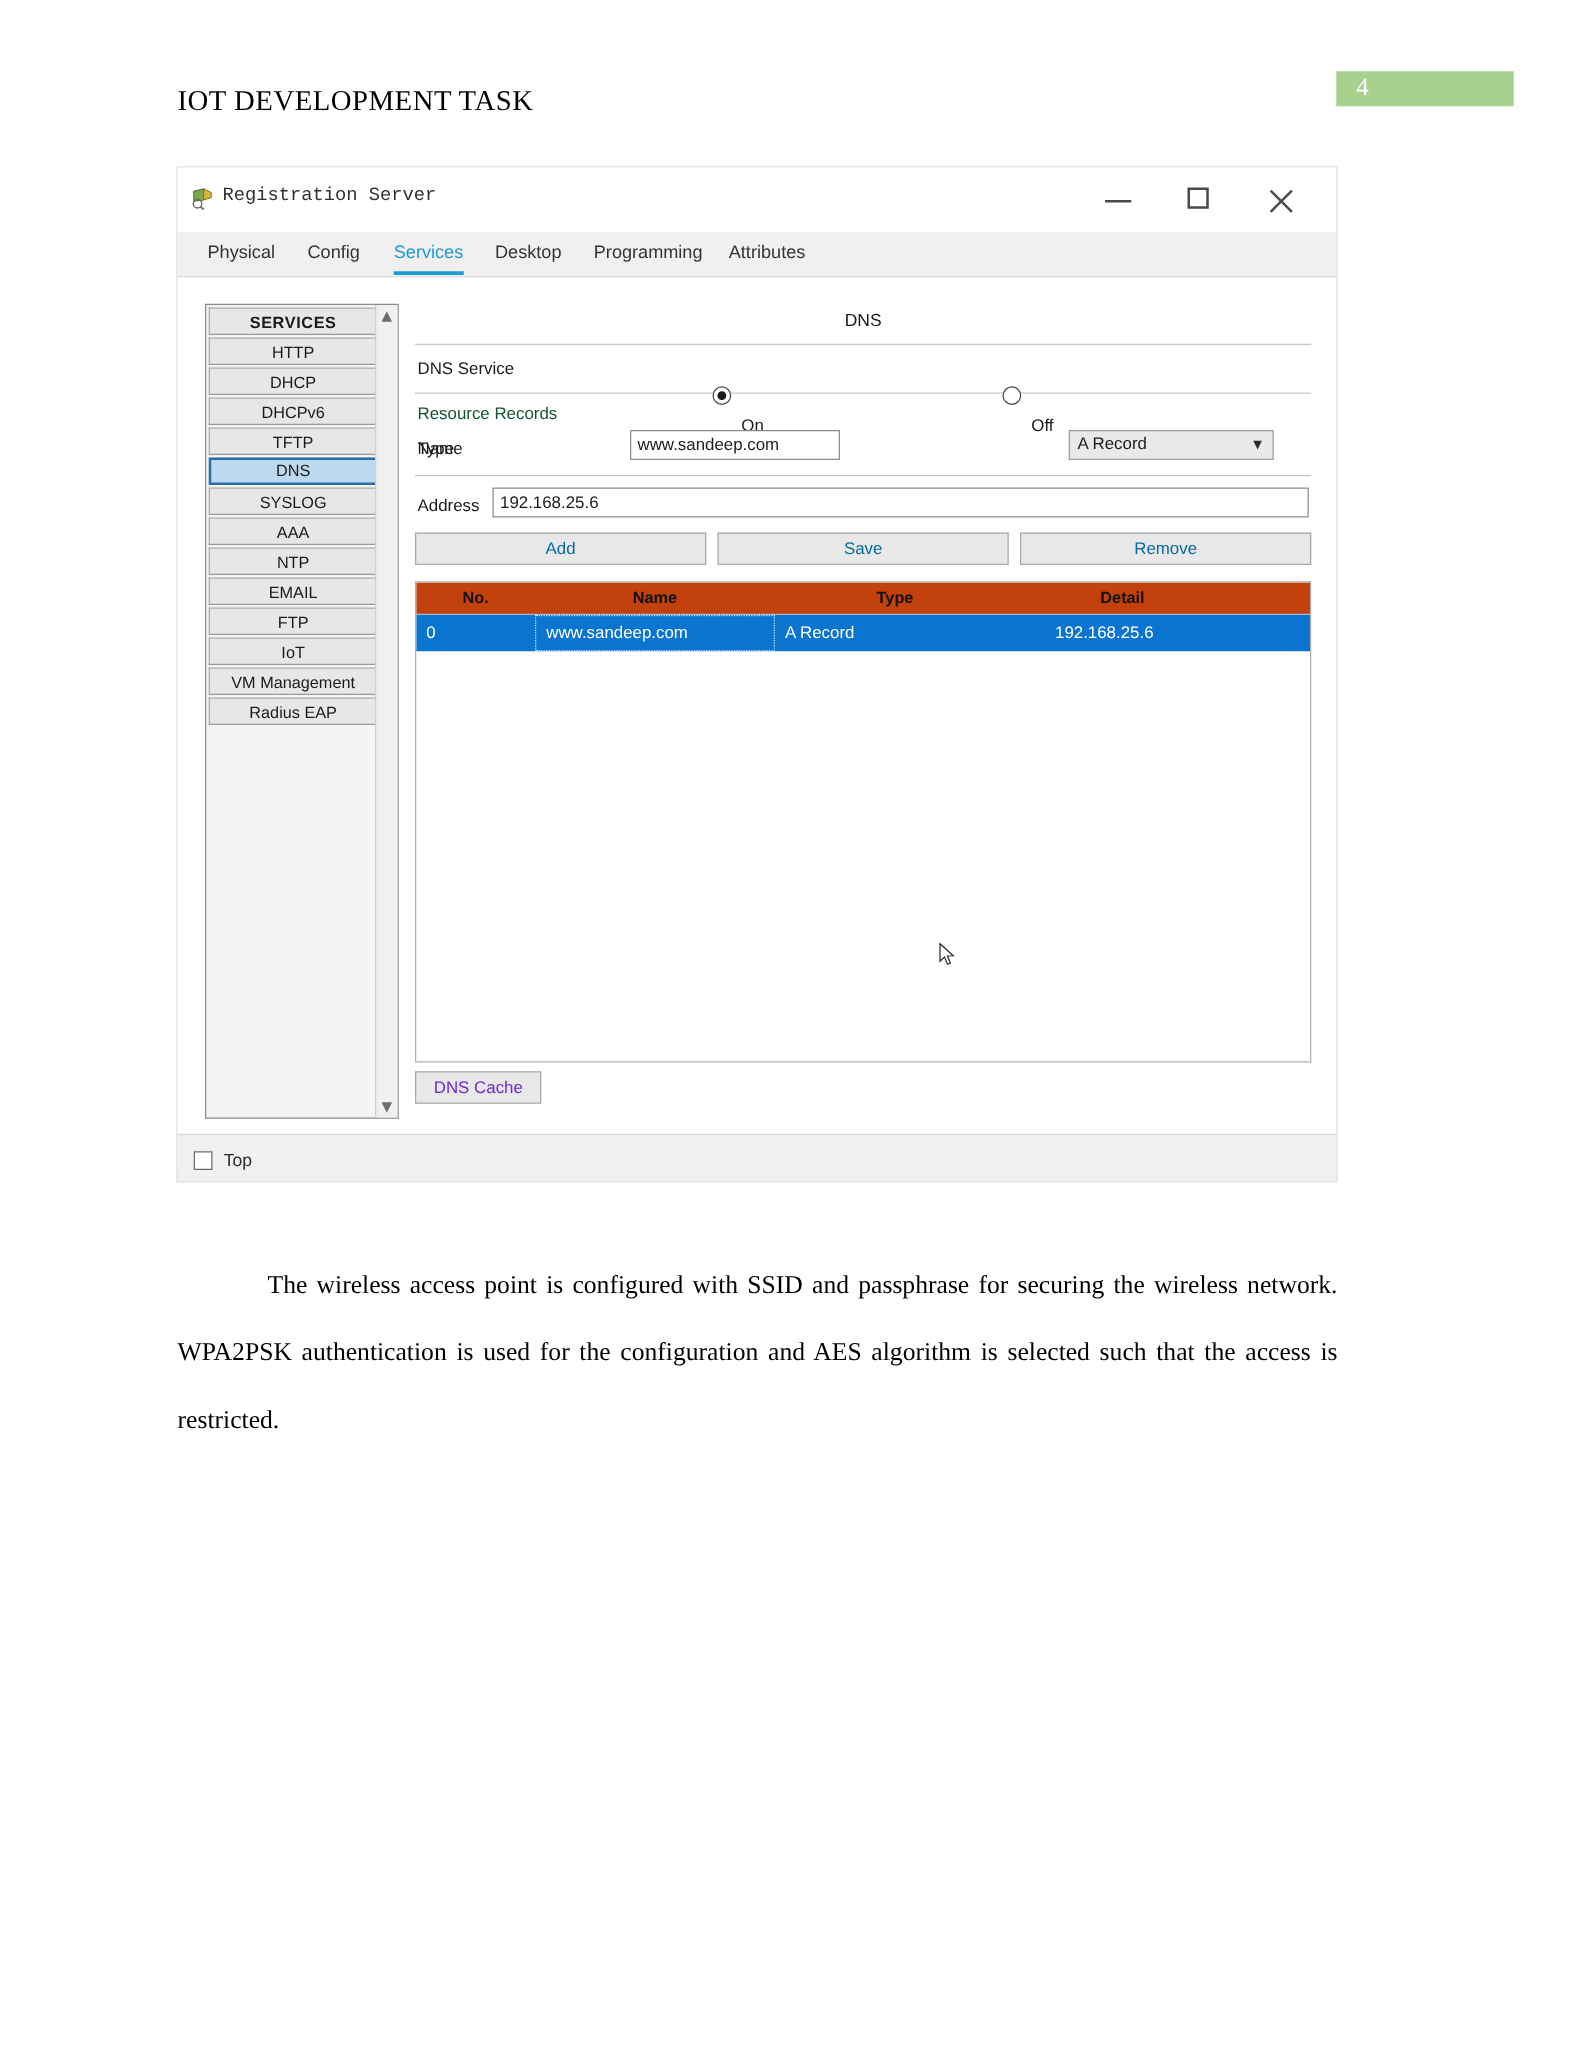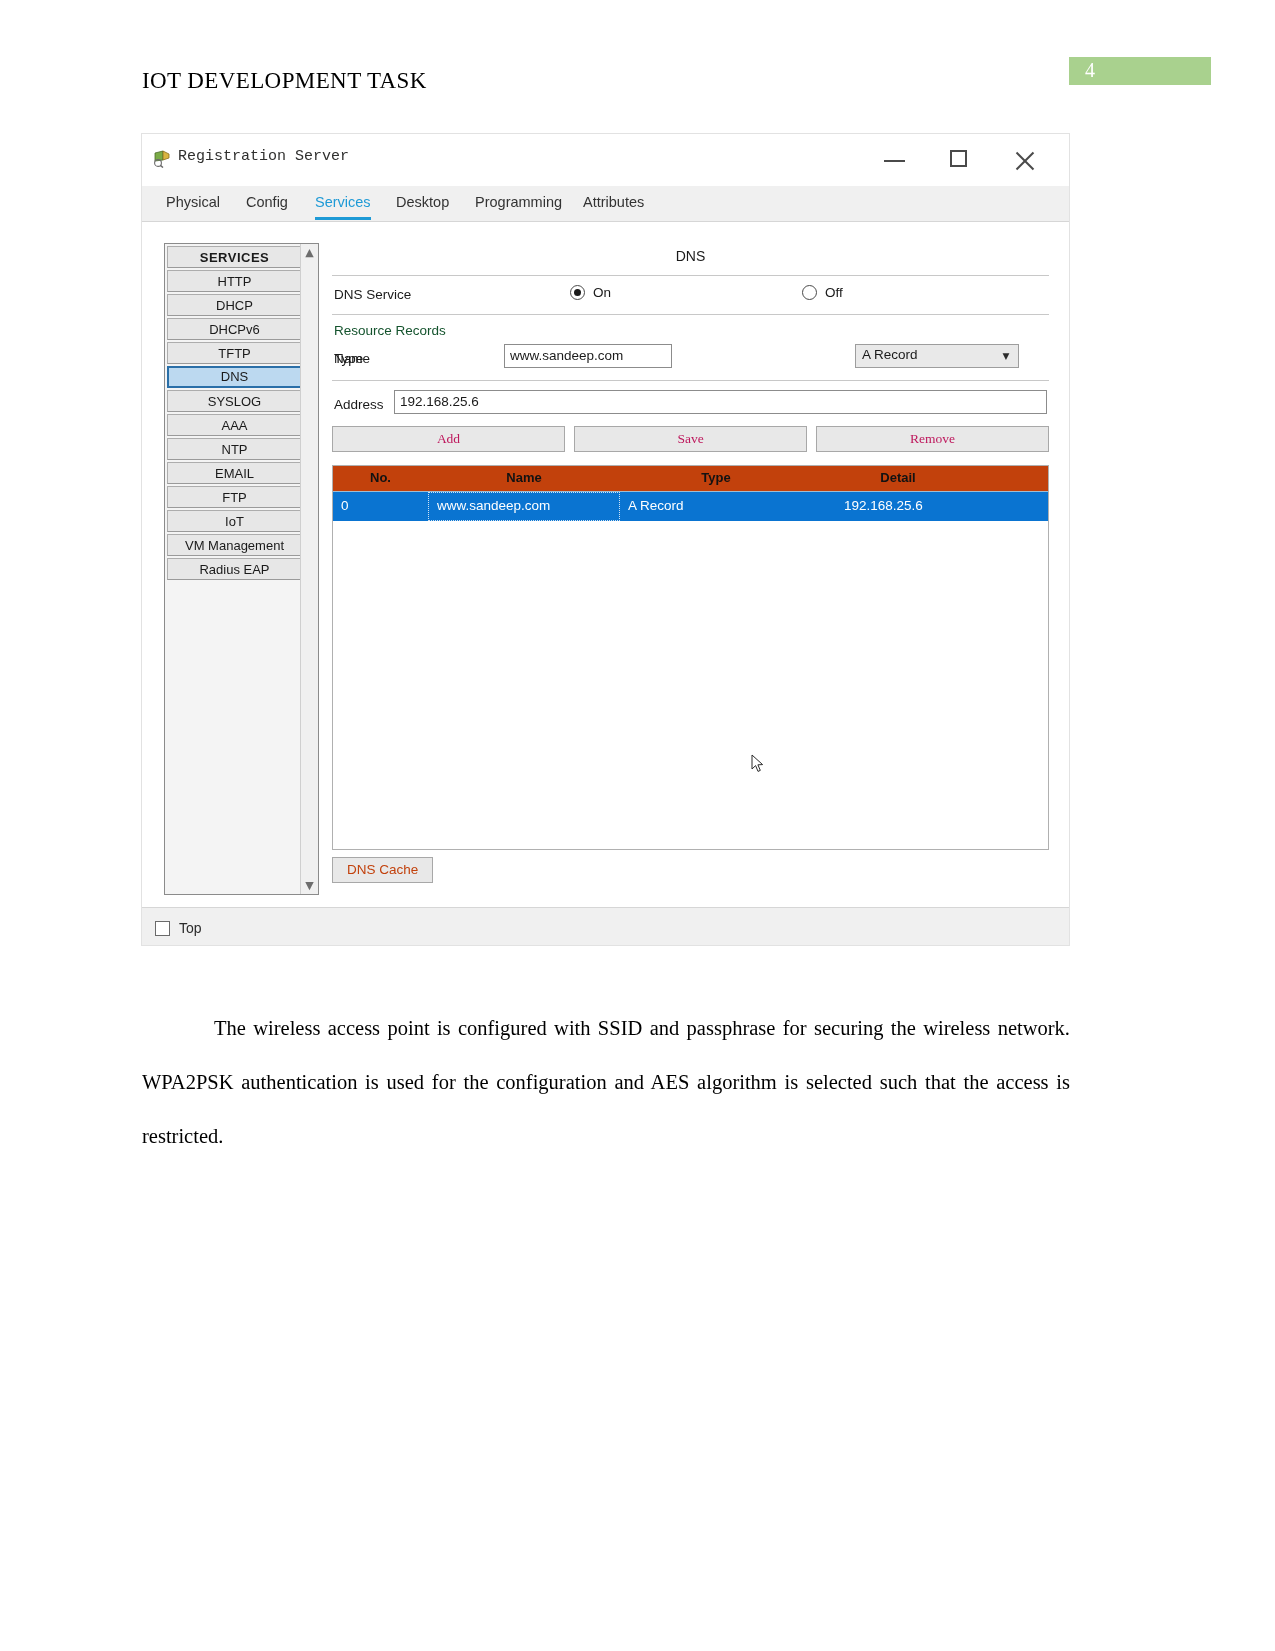--- a/index.html
+++ b/index.html
@@ -275,20 +275,21 @@
     width: 7px;
     height: 7px;
     border-radius: 50%;
     background: #1a1a1a;
   }
   .radio-label {
     margin-left: 8px;
     font-family: "Liberation Sans", sans-serif;
     font-size: 13.5px;
     color: #1a1a1a;
+    margin-top: 48px;
   }
   .rr-label {
     font-family: "Liberation Sans", sans-serif;
     font-size: 13.5px;
     color: #14532d;
     padding: 8px 0 6px 2px;
   }
   .row-name {
     position: relative;
     height: 32px;
@@ -377,23 +378,23 @@
     gap: 9px;
   }
   .btn {
     flex: 1;
     height: 26px;
     line-height: 24px;
     text-align: center;
     background: #e8e8e8;
     border: 1px solid #a8a8a8;
     box-sizing: border-box;
-    font-family: Liberation Serif, serif;
-    font-size: 13.5px;
-    color: #be185d;
+    font-family: Liberation Sans, sans-serif;
+    font-size: 13.5px;
+    color: #0369a1;
     cursor: default;
   }
   .table {
     position: relative;
     margin-top: 7px;
     height: 385px;
     border: 1px solid #b0b0b0;
     background: #ffffff;
     box-sizing: border-box;
     overflow: hidden;
@@ -451,21 +452,21 @@
   .btn-dnscache {
     display: inline-block;
     height: 26px;
     line-height: 24px;
     padding: 0 14px;
     background: #e8e8e8;
     border: 1px solid #a8a8a8;
     box-sizing: border-box;
     font-family: "Liberation Sans", sans-serif;
     font-size: 13.5px;
-    color: #c2410c;
+    color: #6d28d9;
     cursor: default;
   }
 
   
   .bottombar {
     position: relative;
     height: 24px;
     background: #f0f0f0;
   }
   .chk-top {

